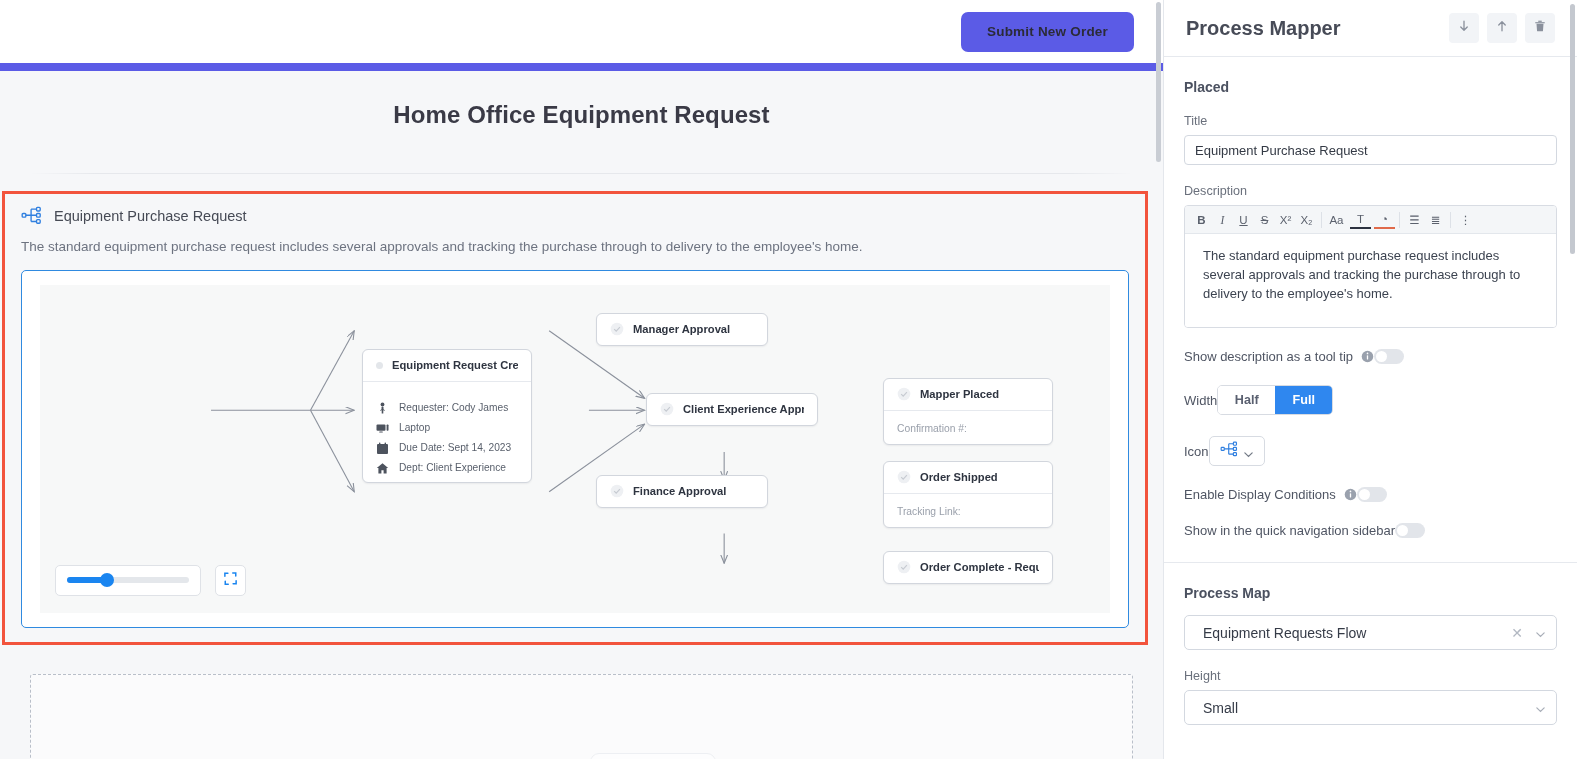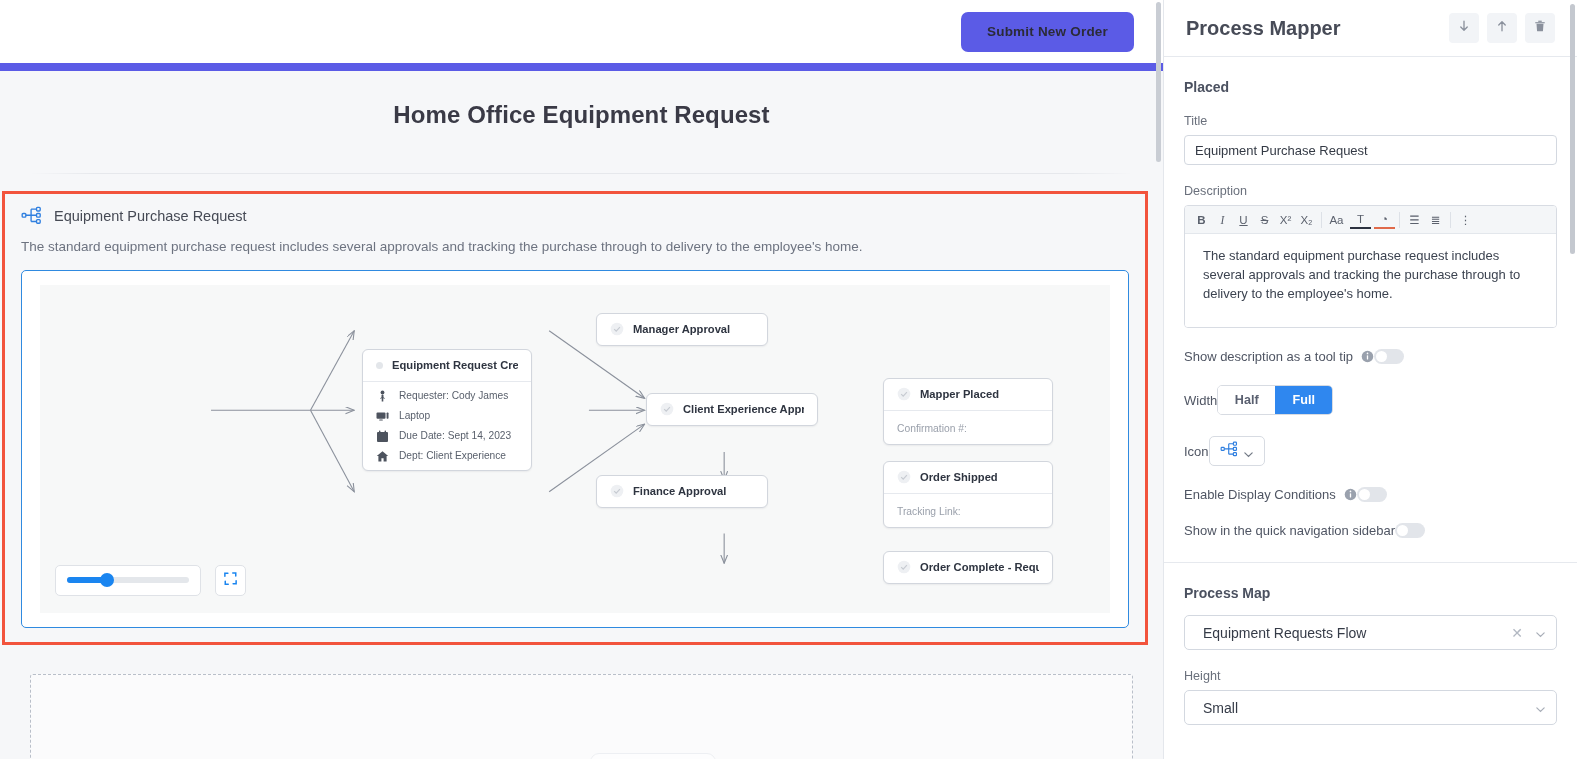--- a/index.html
+++ b/index.html
@@ -88,21 +88,21 @@
   .node-title {
     font-size: 11.2px; font-weight: bold; color: #2e3440;
     white-space: nowrap; overflow: hidden;
   }
   .node-body { border-top: 1px solid #e6e9ee; padding: 7px 13px 8px 13px; }
   .node-field { font-size: 10.3px; color: #9aa0ab; }
   .chk { width: 14px; height: 14px; flex: none; display: block; }
   .dotmark { width: 7px; height: 7px; border-radius: 50%; background: #e3e6ea; flex:none; }
 
   .detail-row { display: flex; align-items: center; gap: 10px; margin-top: 7px; }
-  .detail-row:first-child { margin-top: 0; text-align: center; }
+  .detail-row:first-child { margin-top: 12px; text-align: center; }
   .detail-ic { width: 13px; height: 13px; flex: none; display:block; }
   .detail-txt { font-size: 10.2px; color: #585f6b; white-space: nowrap; }
 
   svg.edges { position: absolute; left:0; top:0; width:100%; height:100%; pointer-events:none; }
 
   
   .zoom-ctrls { position: absolute; left: 15px; bottom: 17px; display: flex; align-items: center; gap: 14px; }
   .slider-box {
     width: 146px; height: 31px; background: #fff;
     border: 1px solid #dfe2e7; border-radius: 5px;

